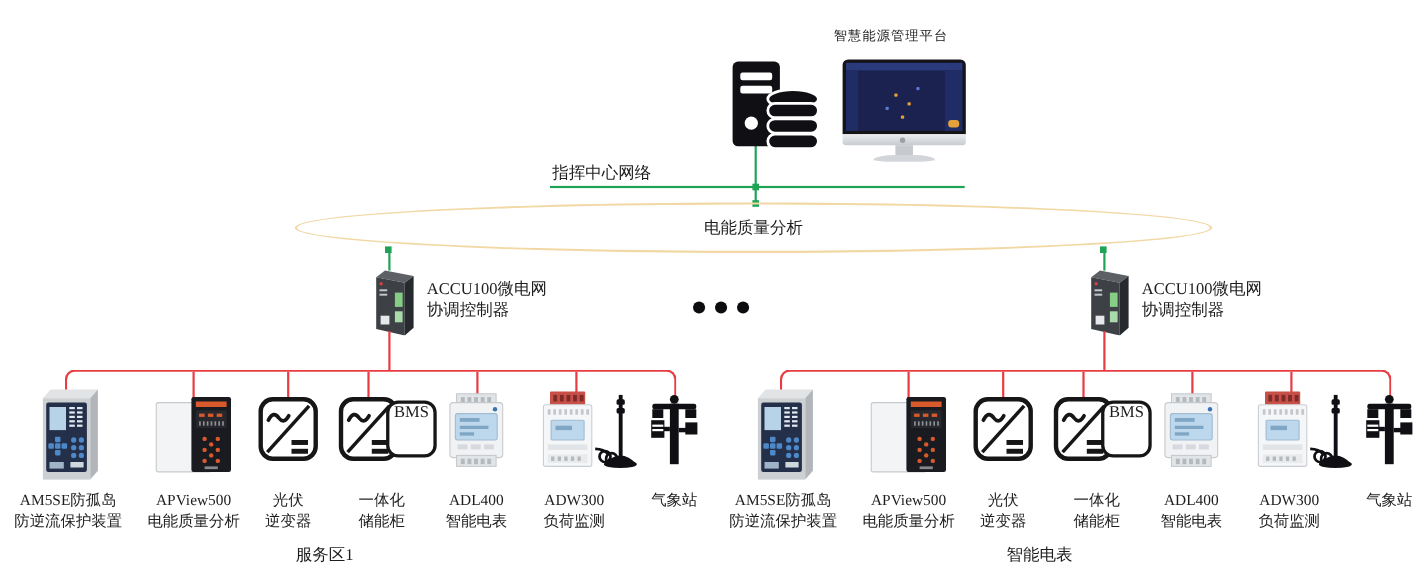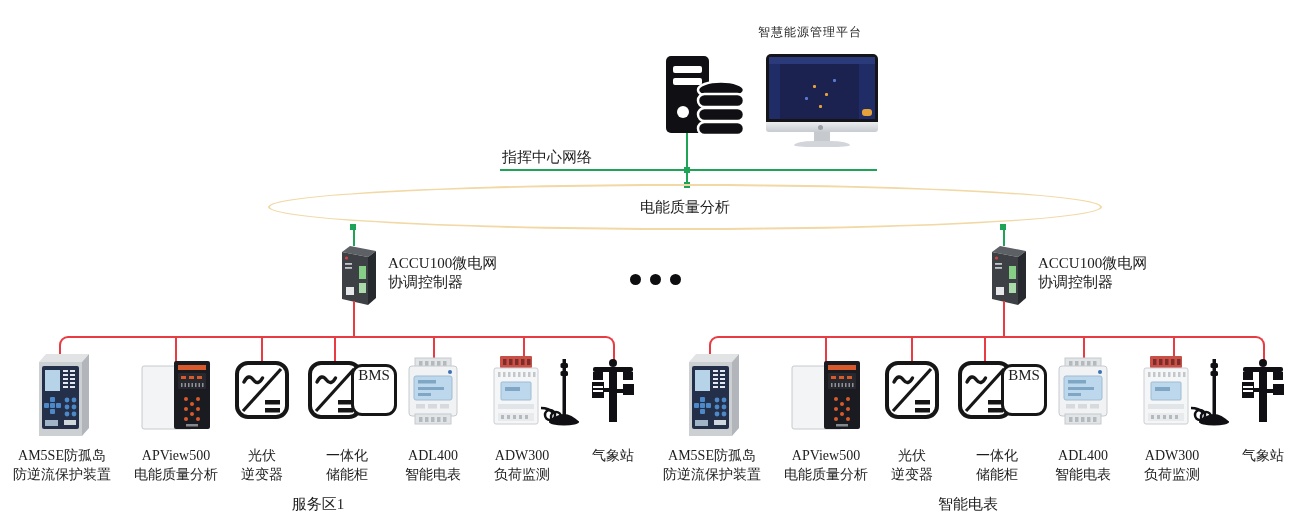--- a/index.html
+++ b/index.html
@@ -20,21 +20,21 @@
     border:2px solid var(--ellipse-stroke,#f1d8a4);border-radius:50%;
     display:flex;align-items:center;justify-content:center;font-size:15px;
   }
   .edot{position:absolute;top:274px;width:11px;height:11px;border-radius:50%;background:#0d0d0f;}
   .area{position:absolute;top:0;width:650px;height:524px;}
   .ctl-label{position:absolute;font-size:15px;line-height:19px;white-space:nowrap;}
   .bus{position:absolute;left:59px;top:336px;width:556px;height:26px;box-sizing:border-box;
        border:2.5px solid var(--red,#e83c42);border-bottom:none;border-radius:9px 9px 0 0;}
   .drop{position:absolute;width:2px;top:338px;background:var(--red,#e83c42);}
   .dev-label{position:absolute;top:446px;width:130px;text-align:center;font-size:14px;line-height:19px;white-space:nowrap;}
-  .area-name{position:absolute;left:253px;top:495px;width:130px;text-align:center;font-size:15px;}
+  .area-name{position:absolute;left:230px;top:495px;width:130px;text-align:center;font-size:15px;}
   .bms-box{position:absolute;box-sizing:border-box;width:46px;height:52px;border:3.5px solid #161616;
            border-radius:11px;background:#fff;display:flex;align-items:flex-start;justify-content:center;font-size:15px;}
   
   .monitor{position:absolute;left:766px;top:54px;width:112px;}
   .m-screen{width:112px;height:68px;background:#141419;border-radius:5px 5px 0 0;box-sizing:border-box;padding:3px;}
   .m-panel{position:relative;width:106px;height:62px;background:#1b2250;overflow:hidden;}
   .m-top{position:absolute;left:0;top:0;width:100%;height:7px;background:#2a3a7a;}
   .m-side{position:absolute;left:0;top:7px;bottom:0;width:11px;background:#202c66;}
   .m-right{position:absolute;right:0;top:7px;bottom:0;width:16px;background:#202c66;}
   .m-blob{position:absolute;right:3px;bottom:3px;width:10px;height:7px;border-radius:3px;background:#e5a23a;}

